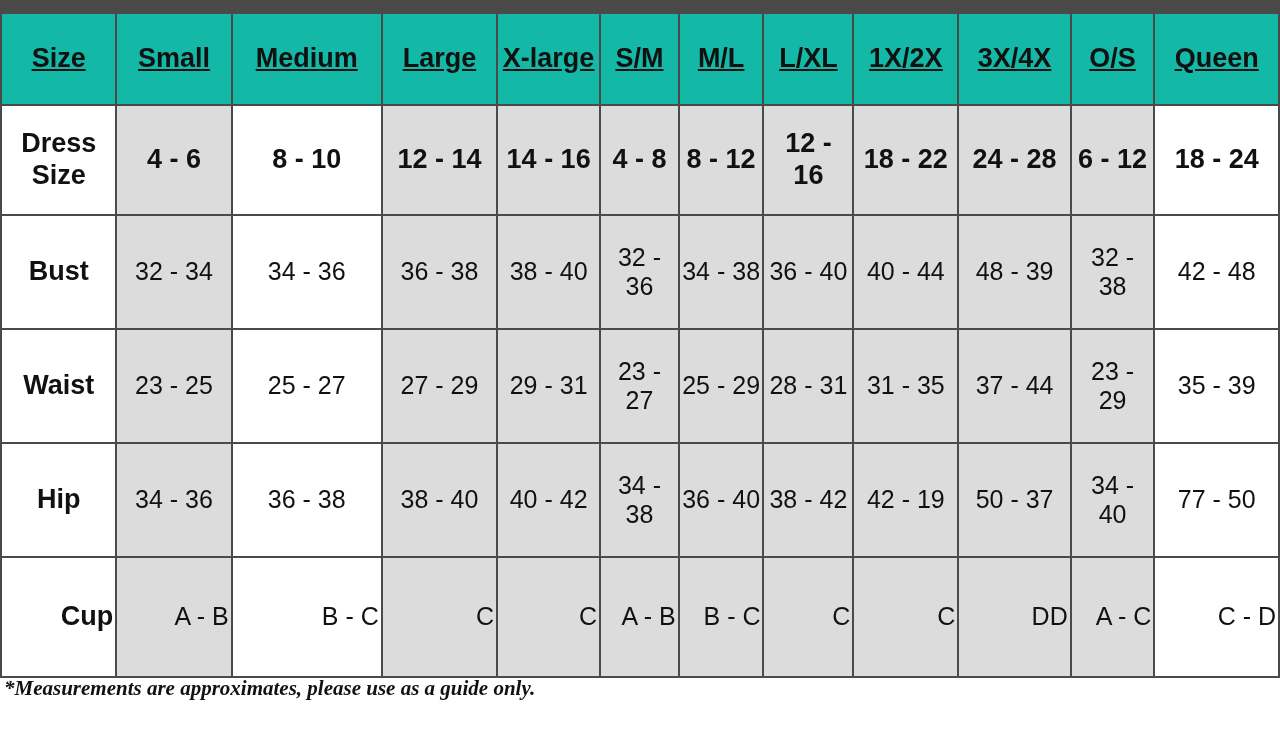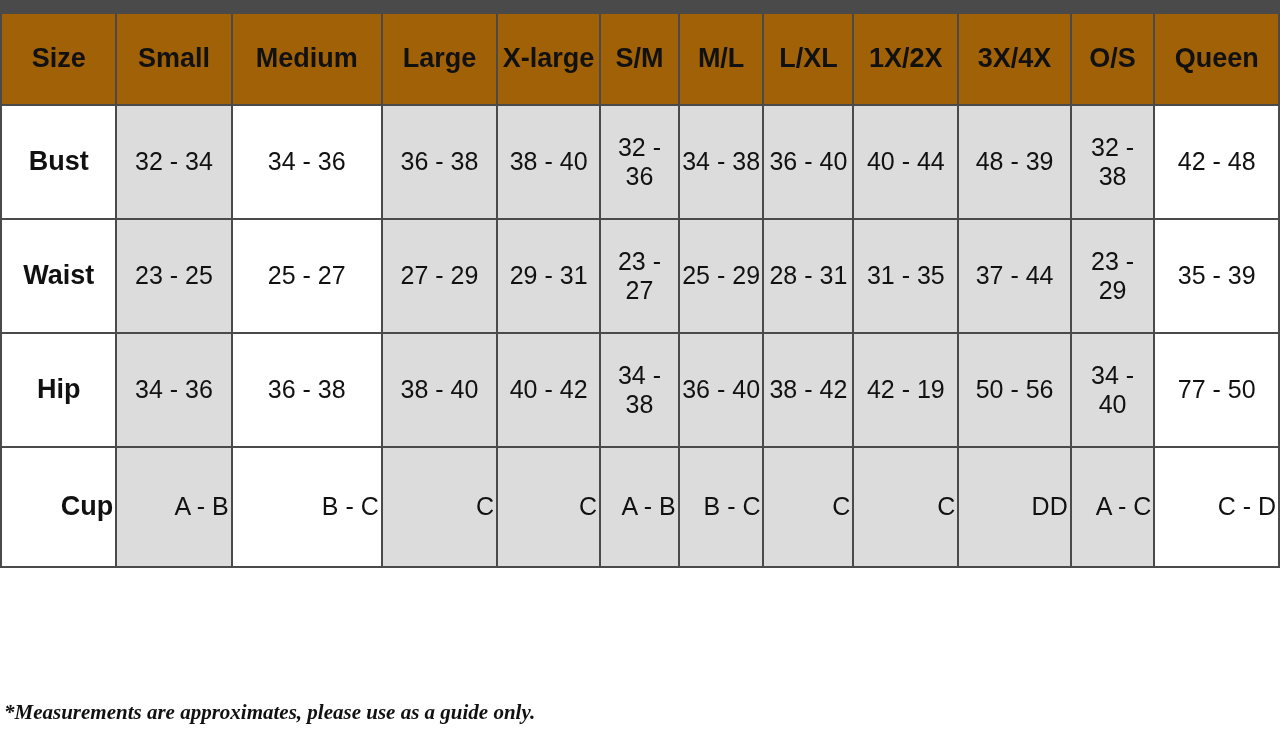--- a/index.html
+++ b/index.html
@@ -64,42 +64,43 @@
 
   
   tr.r-head td { height: 82px; }
   tr.r-dress td { height: 100px; }
   tr.r-body td { height: 104px; }
   tr.r-cup td { height: 110px; text-align: right; }
 
   .hdr-cell {
     font-weight: bold;
     font-size: 27px;
-    background: #a16207;
+    background: #14b8a6;
+    text-decoration: underline;
   }
   .rowlabel {
     font-weight: bold;
     font-size: 27px;
     background: #ffffff;
   }
   .dress-cell {
     font-weight: bold;
     font-size: 27px;
   }
   .val-cell {
     font-weight: normal;
     font-size: 25px;
   }
   .shaded { background: #dcdcdc; }
   .plain { background: #ffffff; }
 
   .footnote {
     position: absolute;
     left: 4px;
-    top: 700px;
+    top: 676px;
     font-family: "Liberation Serif", serif;
     font-style: italic;
     font-weight: bold;
     font-size: 21px;
     color: #111111;
     white-space: nowrap;
   }
 </style>
 </head>
 <body>
@@ -133,20 +134,34 @@
           <td class="hdr-cell">X-large</td>
           <td class="hdr-cell">S/M</td>
           <td class="hdr-cell">M/L</td>
           <td class="hdr-cell">L/XL</td>
           <td class="hdr-cell">1X/2X</td>
           <td class="hdr-cell">3X/4X</td>
           <td class="hdr-cell">O/S</td>
           <td class="hdr-cell">Queen</td>
         </tr>
 
+        <tr class="r-dress">
+          <td class="rowlabel">Dress Size</td>
+          <td class="dress-cell shaded">4 - 6</td>
+          <td class="dress-cell plain">8 - 10</td>
+          <td class="dress-cell shaded">12 - 14</td>
+          <td class="dress-cell shaded">14 - 16</td>
+          <td class="dress-cell shaded">4 - 8</td>
+          <td class="dress-cell shaded">8 - 12</td>
+          <td class="dress-cell shaded">12 - 16</td>
+          <td class="dress-cell shaded">18 - 22</td>
+          <td class="dress-cell shaded">24 - 28</td>
+          <td class="dress-cell shaded">6 - 12</td>
+          <td class="dress-cell plain">18 - 24</td>
+        </tr>
 
         <tr class="r-body">
           <td class="rowlabel">Bust</td>
           <td class="val-cell shaded">32 - 34</td>
           <td class="val-cell plain">34 - 36</td>
           <td class="val-cell shaded">36 - 38</td>
           <td class="val-cell shaded">38 - 40</td>
           <td class="val-cell shaded">32 - 36</td>
           <td class="val-cell shaded">34 - 38</td>
           <td class="val-cell shaded">36 - 40</td>
@@ -174,21 +189,21 @@
         <tr class="r-body">
           <td class="rowlabel">Hip</td>
           <td class="val-cell shaded">34 - 36</td>
           <td class="val-cell plain">36 - 38</td>
           <td class="val-cell shaded">38 - 40</td>
           <td class="val-cell shaded">40 - 42</td>
           <td class="val-cell shaded">34 - 38</td>
           <td class="val-cell shaded">36 - 40</td>
           <td class="val-cell shaded">38 - 42</td>
           <td class="val-cell shaded">42 - 19</td>
-          <td class="val-cell shaded">50 - 56</td>
+          <td class="val-cell shaded">50 - 37</td>
           <td class="val-cell shaded">34 - 40</td>
           <td class="val-cell plain">77 - 50</td>
         </tr>
 
         <tr class="r-cup">
           <td class="rowlabel">Cup</td>
           <td class="val-cell shaded">A - B</td>
           <td class="val-cell plain">B - C</td>
           <td class="val-cell shaded">C</td>
           <td class="val-cell shaded">C</td>

